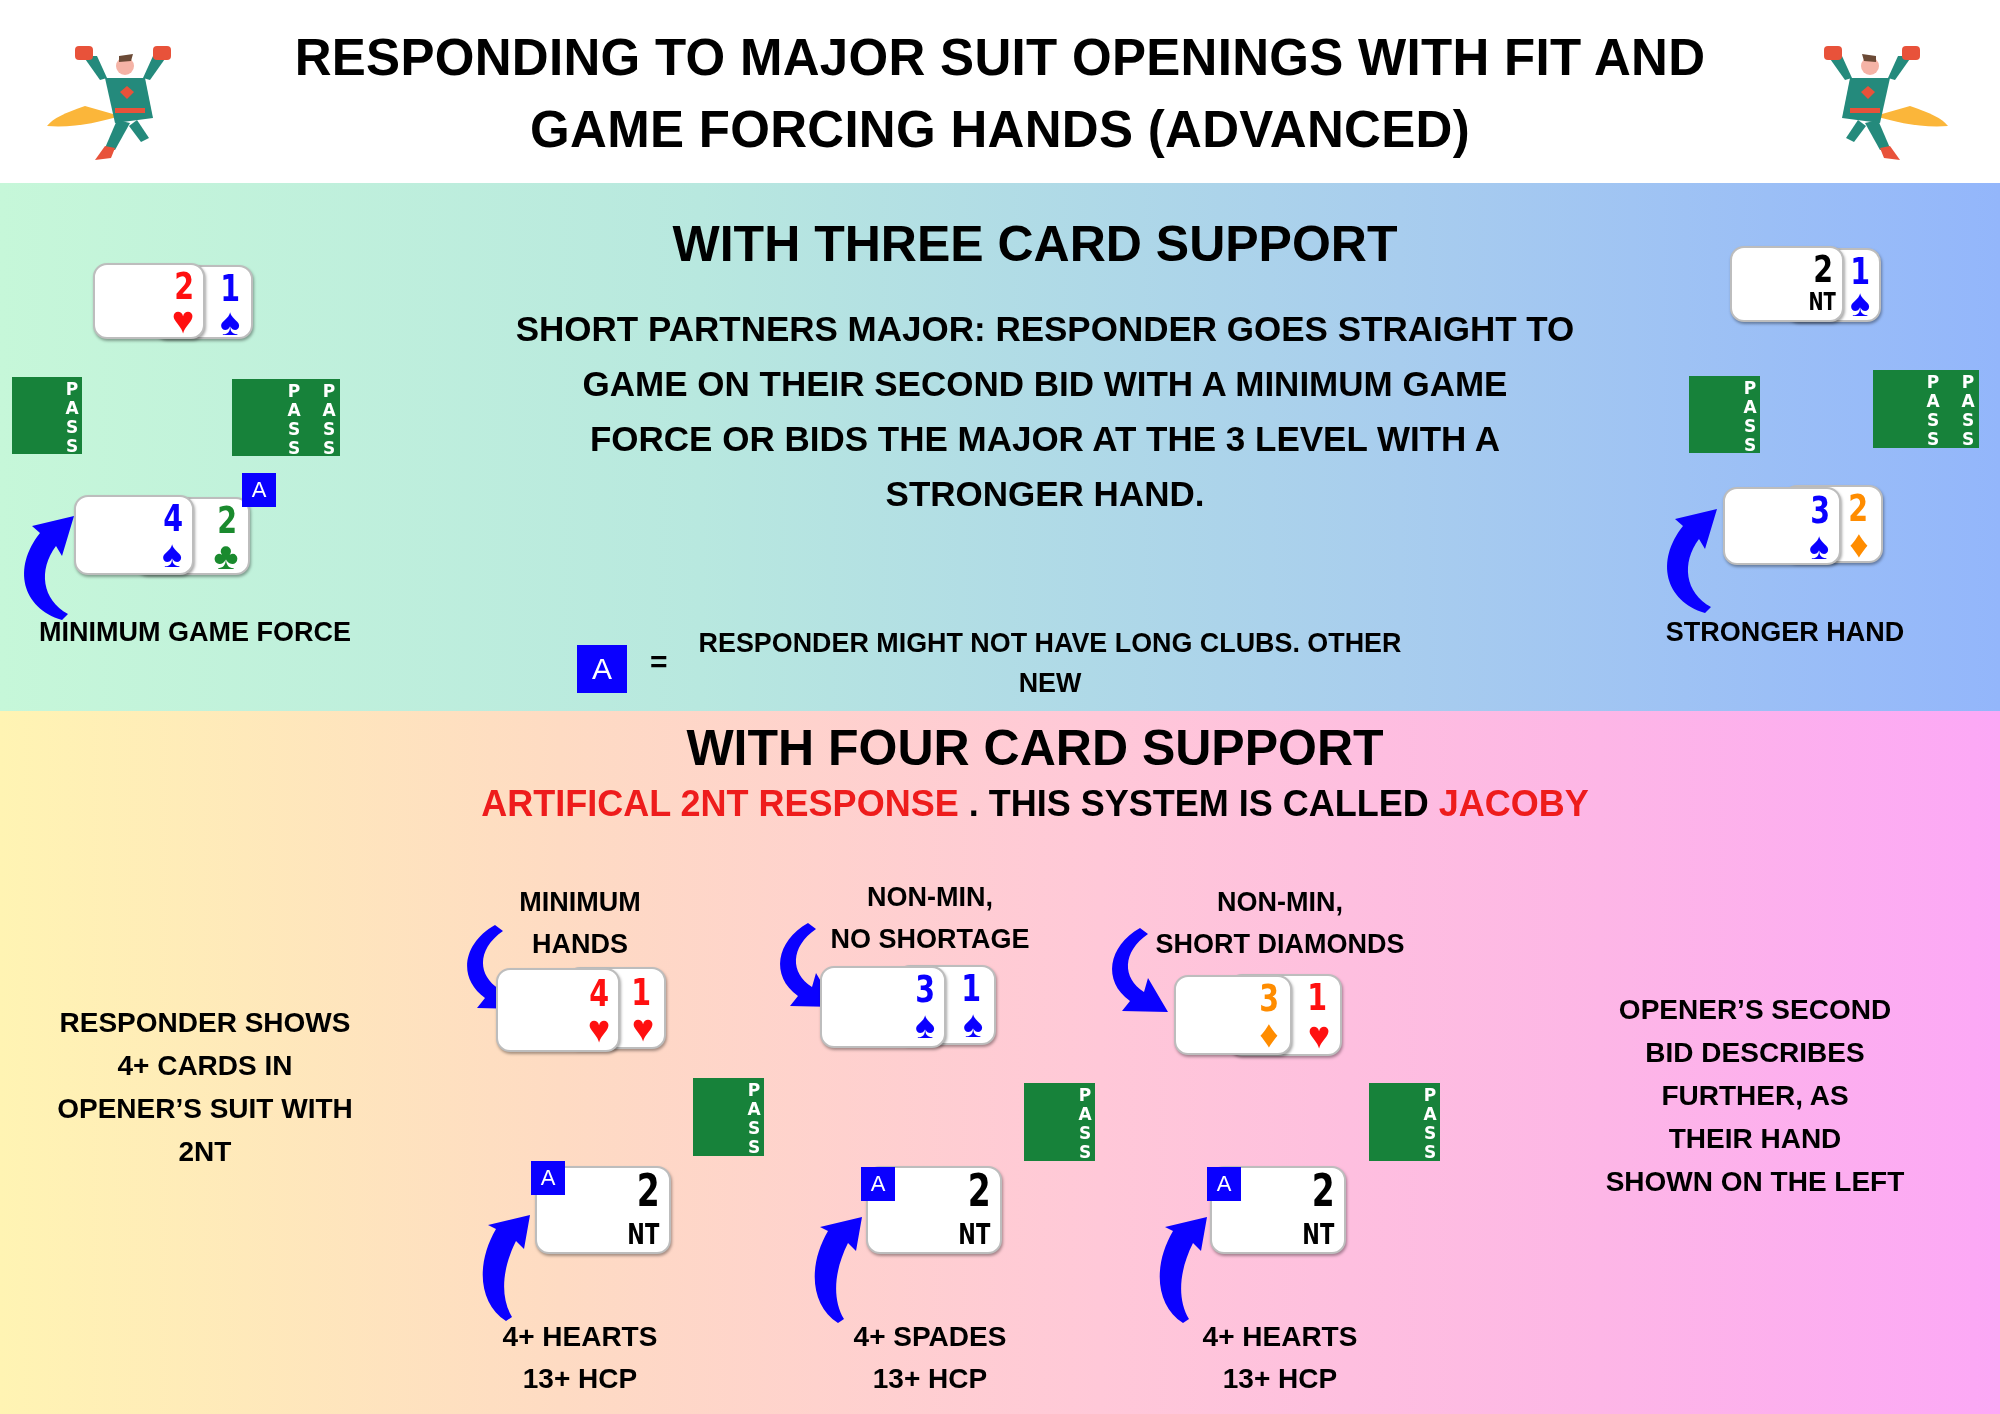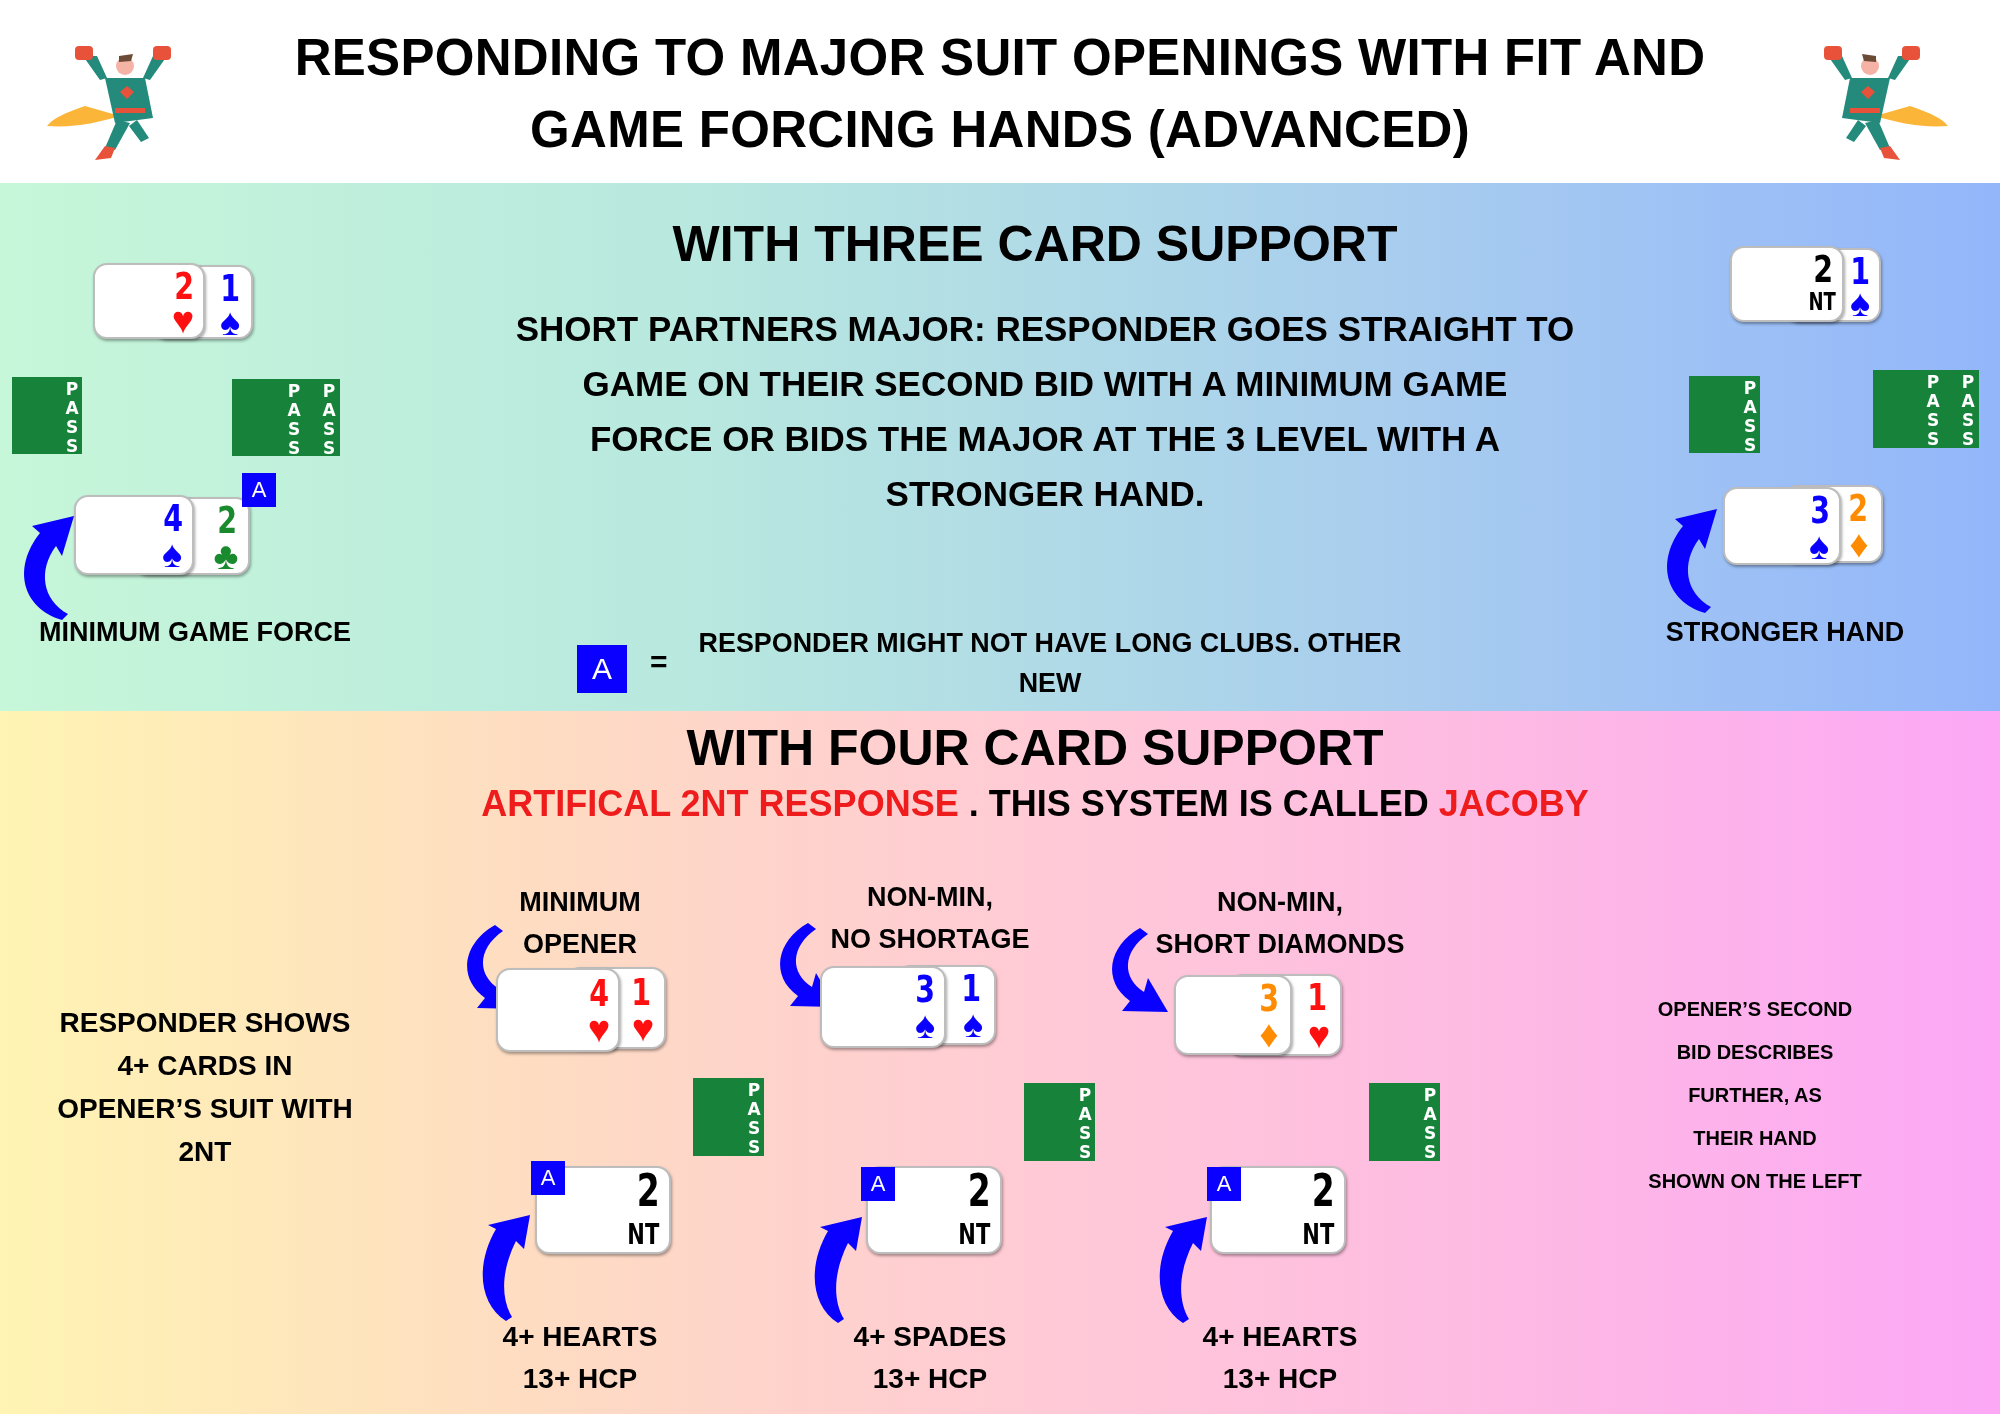--- a/index.html
+++ b/index.html
@@ -189,32 +189,32 @@
   <div class="abs body-bold" style="left:0;width:2070px;top:72px;font-size:36px;white-space:nowrap">
     <span class="red">ARTIFICAL 2NT RESPONSE</span><span> . THIS SYSTEM IS CALLED </span><span class="red">JACOBY</span>
   </div>
 
   <div class="abs body-bold" style="left:20px;width:370px;top:290px;font-size:28px;line-height:43px">
     <div>RESPONDER SHOWS</div>
     <div>4+ CARDS IN</div>
     <div>OPENER’S SUIT WITH</div>
     <div>2NT</div>
   </div>
-  <div class="abs body-bold" style="left:1565px;width:380px;top:277px;font-size:20px;line-height:43px">
+  <div class="abs body-bold" style="left:1565px;width:380px;top:277px;font-size:28px;line-height:43px">
     <div>OPENER’S SECOND</div>
     <div>BID DESCRIBES</div>
     <div>FURTHER, AS</div>
     <div>THEIR HAND</div>
     <div>SHOWN ON THE LEFT</div>
   </div>
 
   <div>
     <div class="abs label" style="left:480px;width:200px;top:170px">
       <div>MINIMUM</div>
-      <div>OPENER</div>
+      <div>HANDS</div>
     </div>
     <svg class="arrow" style="left:455px;top:212px" width="75" height="100" viewBox="0 0 75 100">
       <path d="M40,2 C8,20 2,55 30,75 L22,85 L68,86 L48,52 L44,66 C22,52 22,26 48,8 Z" fill="#0a00ff"></path>
     </svg>
     <div class="cardstack" style="left:496px;top:256px;width:172px;height:86px">
       <div class="card" style="left:70px;top:0;width:100px;height:82px">
         <span class="rank" style="right:10px;top:4px;width:26px;color:#ff1010">1</span>
         <span class="suit" style="right:4px;top:40px;width:34px;color:#ff1010">♥</span>
       </div>
       <div class="card" style="left:0;top:1px;width:124px;height:84px">

